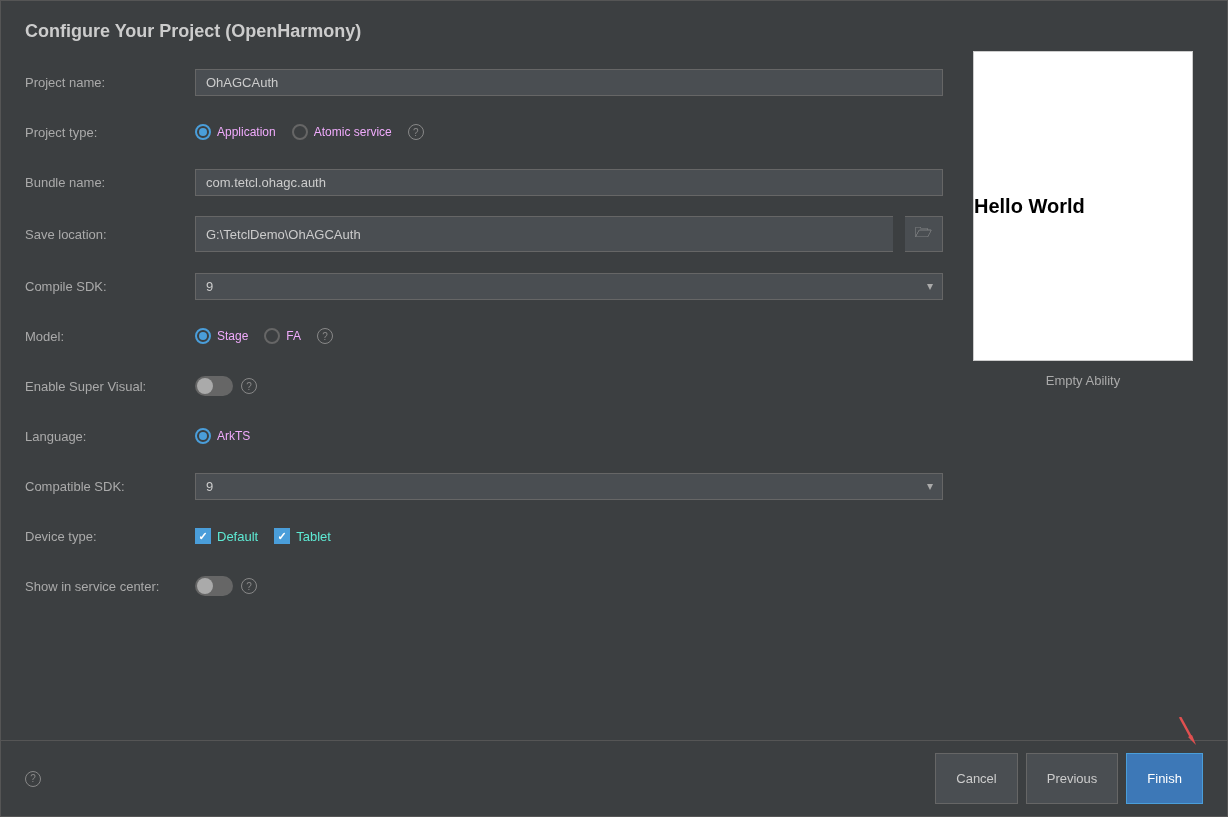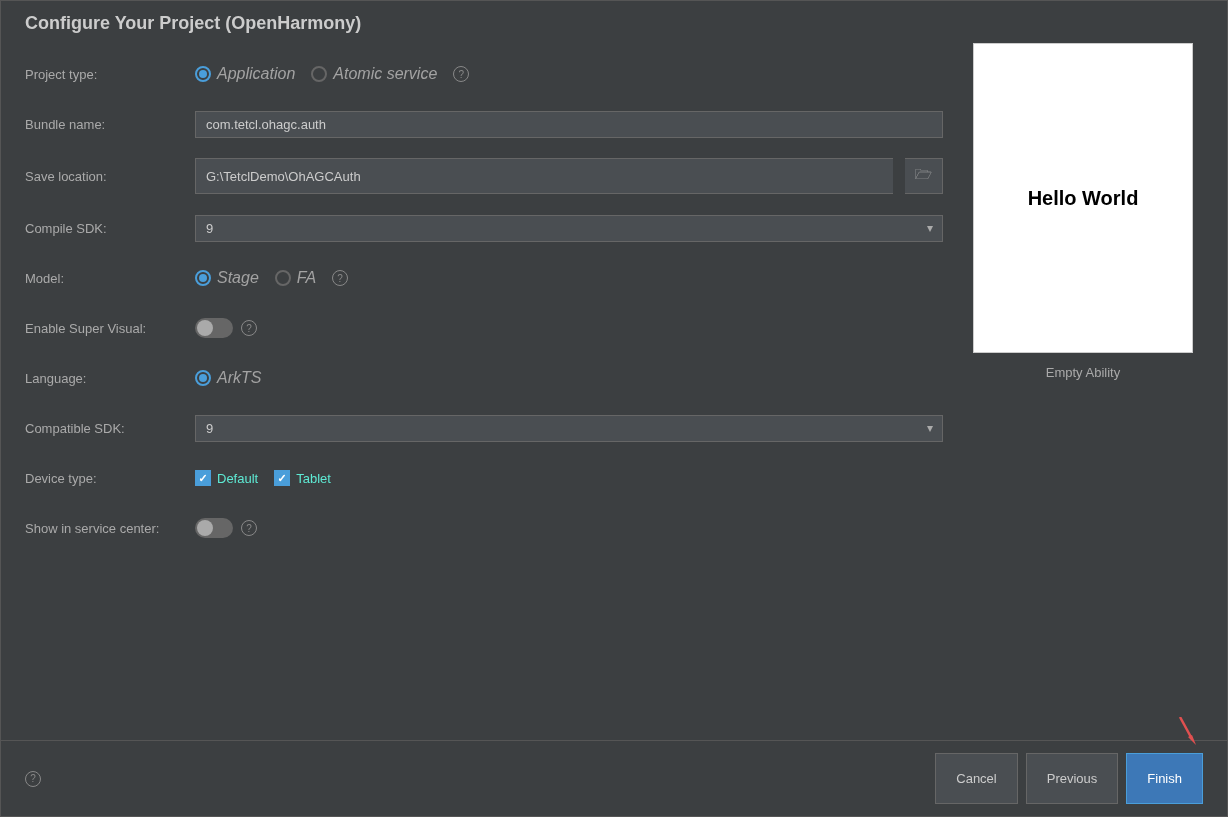--- a/index.html
+++ b/index.html
@@ -47,21 +47,21 @@
       background: none;
       border: none;
       color: #aaa;
       cursor: pointer;
       font-size: 16px;
       padding: 2px 6px;
     }
     .dialog-content {
       display: flex;
       flex: 1;
-      padding: 12px 24px;
+      padding: 20px 24px;
       gap: 20px;
     }
     .left-panel {
       flex: 1;
     }
     .dialog-title {
       font-size: 18px;
       font-weight: 600;
       color: #ccc;
       margin-bottom: 24px;
@@ -160,23 +160,22 @@
       border-color: #4a9eda;
     }
     .radio-circle.checked::after {
       content: '';
       width: 8px;
       height: 8px;
       border-radius: 50%;
       background: #4a9eda;
     }
     .radio-label {
-      color: #a3a3a3;
-      font-size: 16px;
-      font-style: italic;
+      color: #f0abfc;
+      font-size: 12px;
     }
     .help-icon {
       width: 16px;
       height: 16px;
       border-radius: 50%;
       border: 1px solid #888;
       color: #888;
       font-size: 10px;
       display: flex;
       align-items: center;
@@ -236,21 +235,21 @@
       padding-top: 30px;
       gap: 12px;
     }
     .preview-box {
       width: 220px;
       height: 310px;
       background: #fff;
       border: 1px solid #ccc;
       display: flex;
       align-items: center;
-      justify-content: center;
+      justify-content: flex-start;
     }
     .preview-box .hello-world {
       font-size: 20px;
       font-weight: bold;
       color: #000;
     }
     .preview-label {
       color: #aaa;
       font-size: 13px;
     }
@@ -294,20 +293,26 @@
 </head>
 <body>
 
 <div class="dialog">
 
 
   <div class="dialog-content">
     <div class="left-panel">
       <div class="dialog-title">Configure Your Project (OpenHarmony)</div>
 
+      <div class="form-row">
+        <div class="form-label">Project name:</div>
+        <div class="form-value">
+          <input class="text-input" type="text" value="OhAGCAuth" style="">
+        </div>
+      </div>
 
       <div class="form-row">
         <div class="form-label">Project type:</div>
         <div class="form-value">
           <div class="radio-group">
             <div class="radio-item">
               <div class="radio-circle checked"></div>
               <span class="radio-label">Application</span>
             </div>
             <div class="radio-item">

